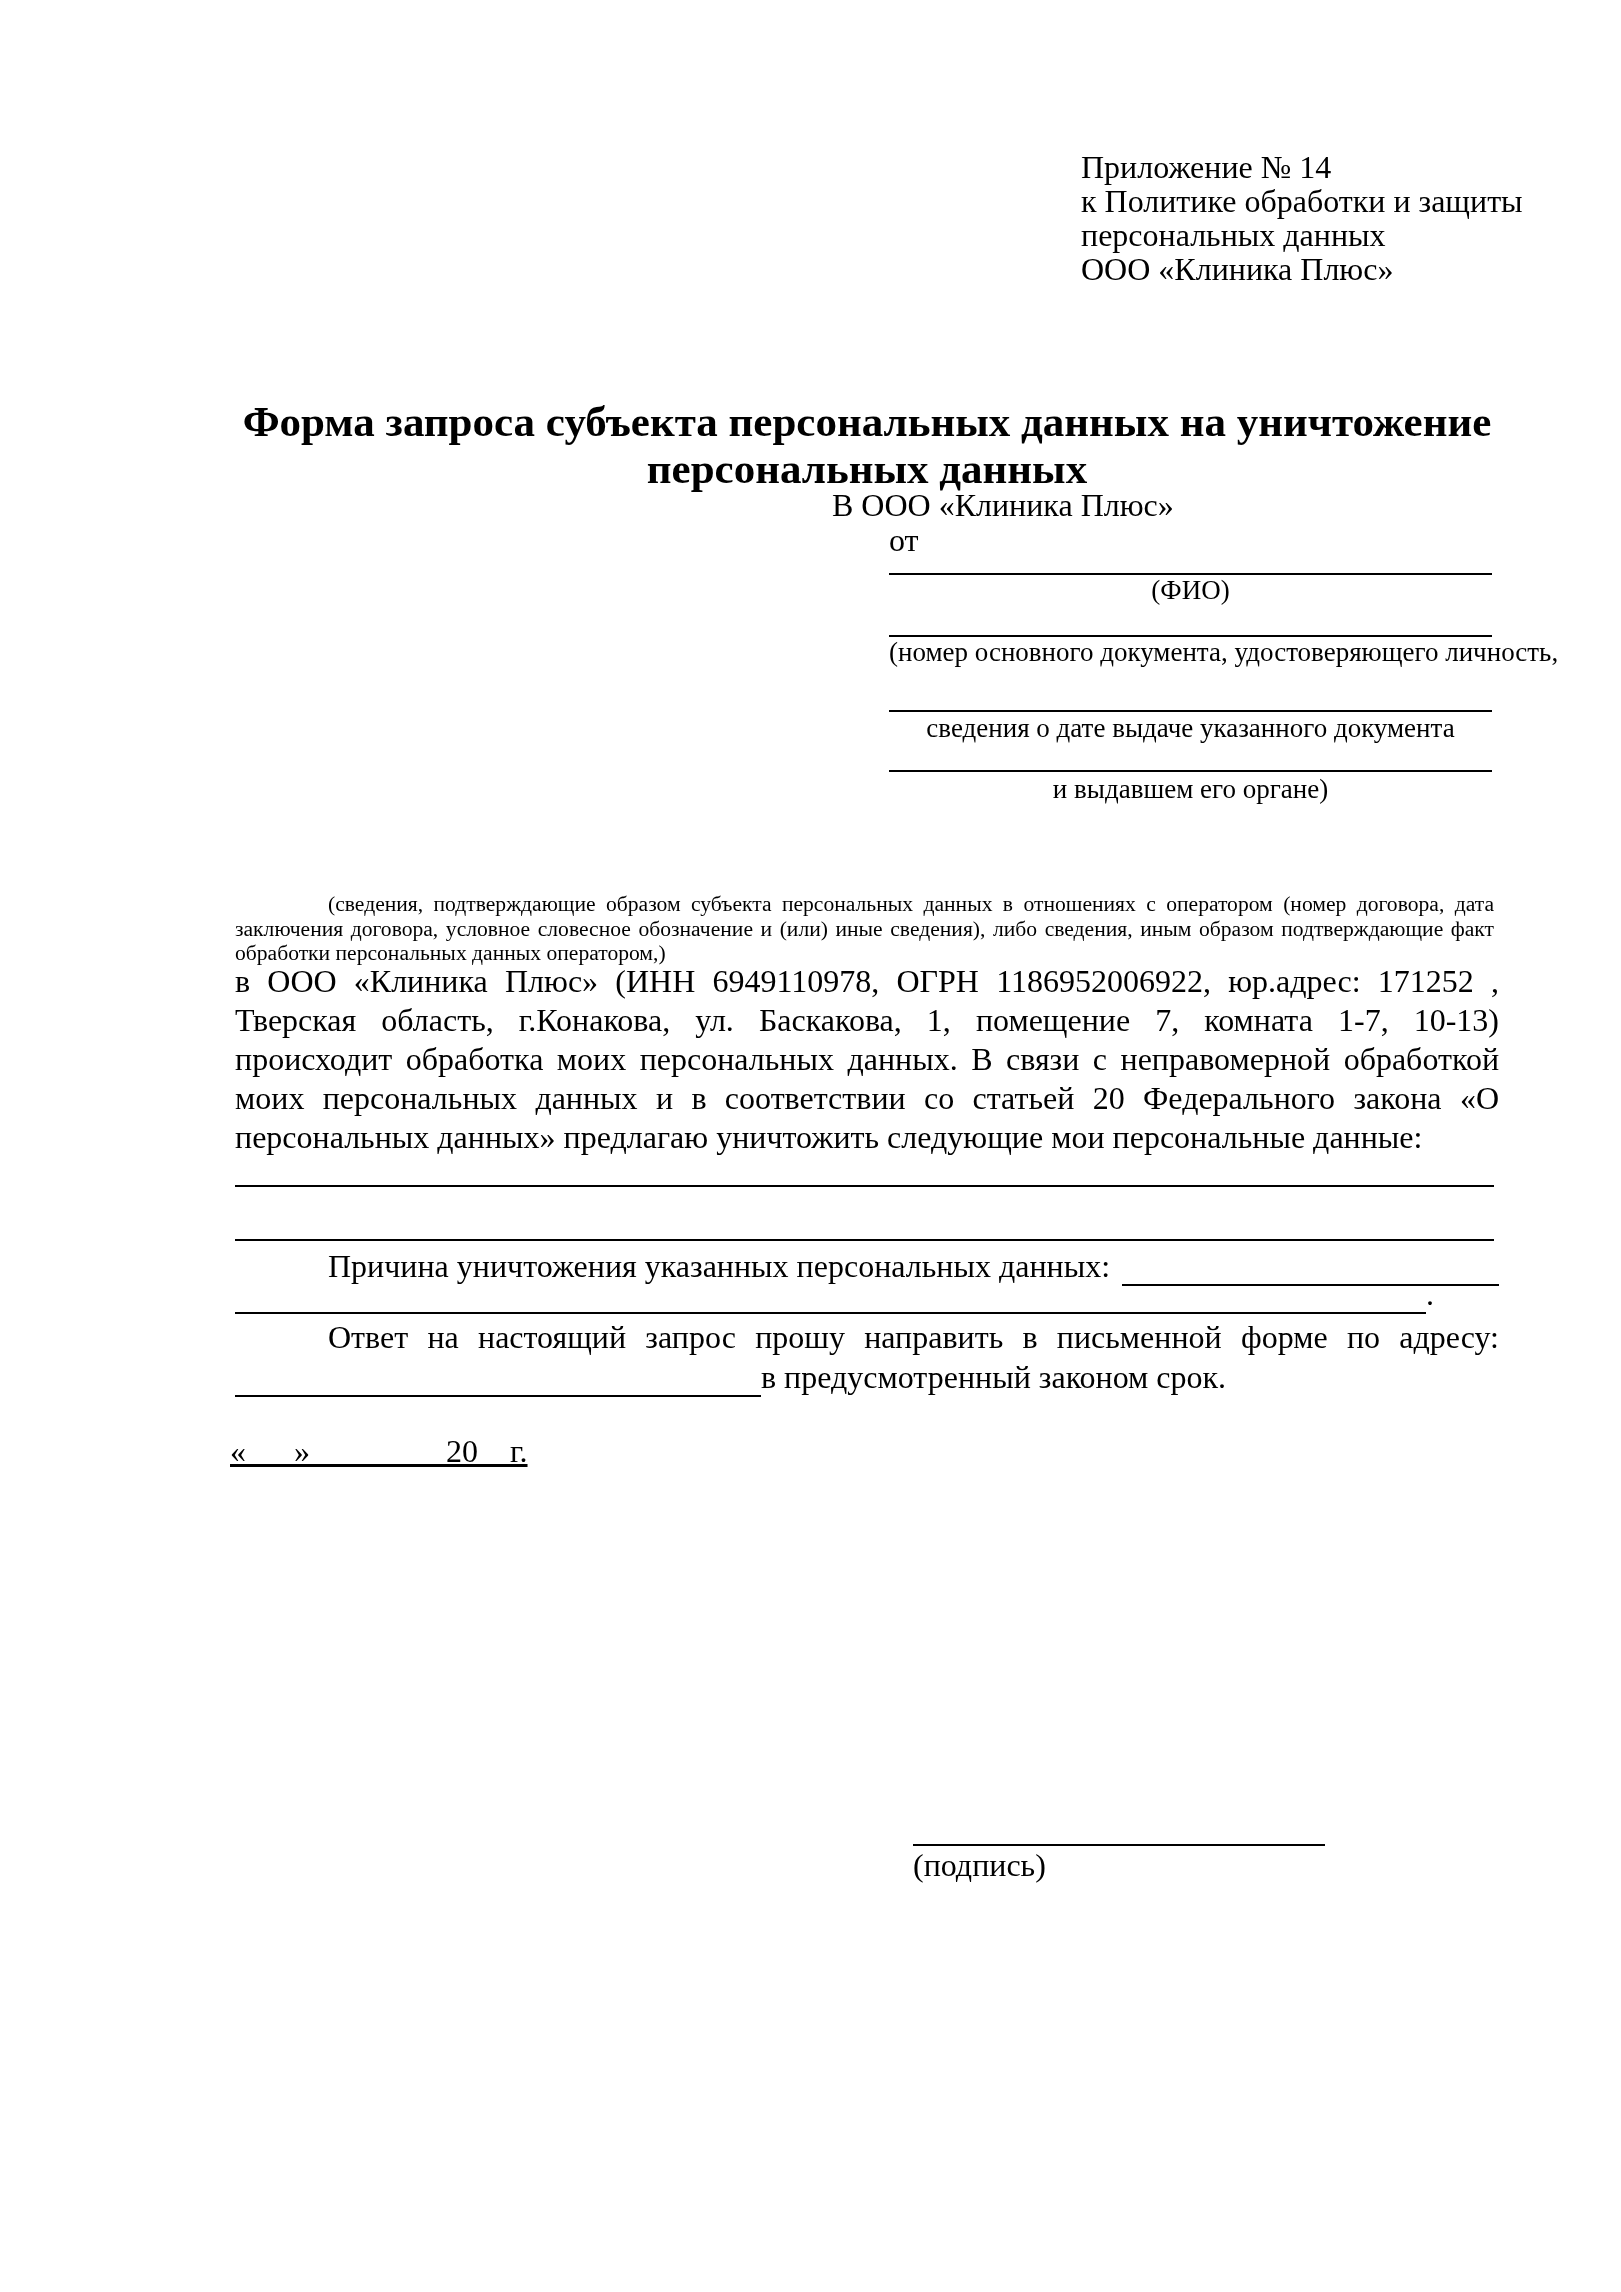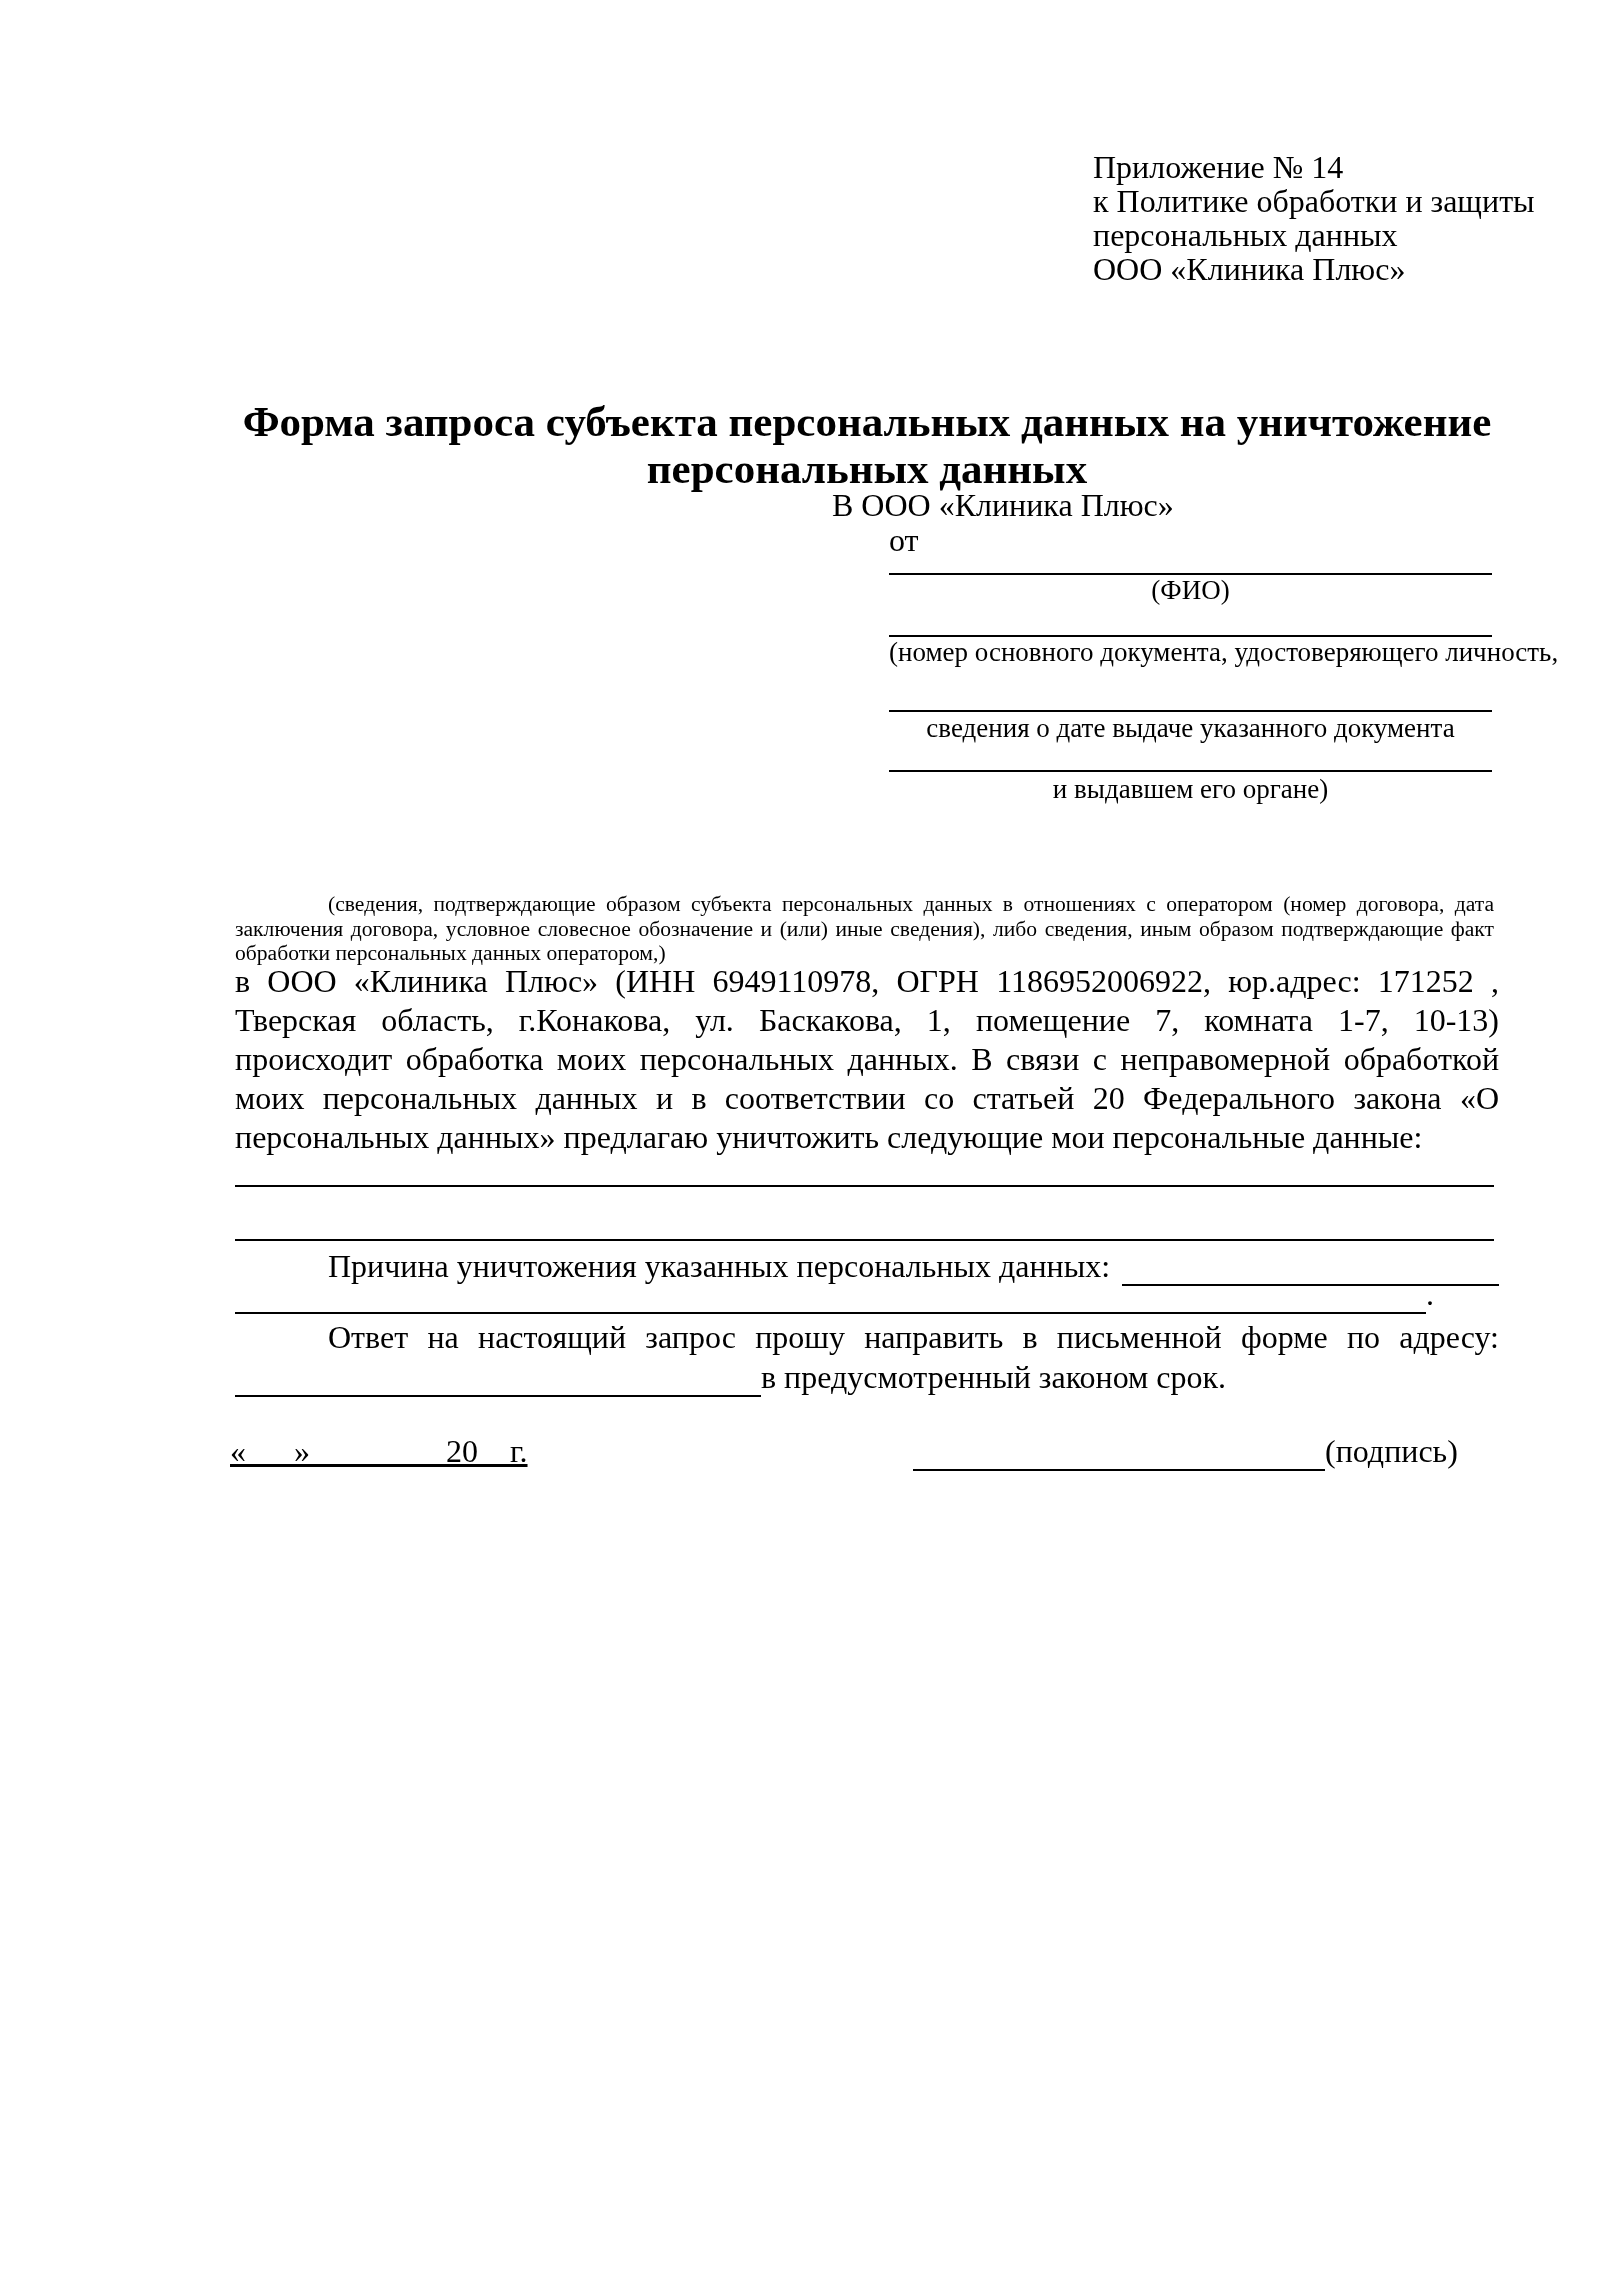--- a/index.html
+++ b/index.html
@@ -8,21 +8,21 @@
     width:1621px;height:2293px;
     background:#ffffff;
     color:#000;
     font-family:"Liberation Serif","DejaVu Serif",serif;
     font-size:32px;
     overflow:hidden;
   }
   .abs{position:absolute;}
   
   .appendix{left:1081px;top:150px;line-height:34px;font-size:32px;}
-  .appendix div{white-space:nowrap;margin-left:12px;}
+  .appendix div{white-space:nowrap;}
   
   .title-line{left:235px;width:1264px;text-align:center;font-weight:bold;
               font-size:43px;line-height:47px;white-space:nowrap;}
   .title-1{top:398px;}
   .title-2{top:445px;}
   .addressee{left:832px;top:486px;line-height:39px;white-space:nowrap;}
   .from-label{left:889px;top:521px;line-height:39px;}
   
   .rline{left:889px;width:603px;border-top:2.9px solid #000;height:0;}
   .rcap{left:889px;width:603px;text-align:center;font-size:27px;line-height:24.5px;white-space:nowrap;}
@@ -103,19 +103,19 @@
   </div>
 
   <div class="abs jline" style="left:235px;top:1318px;text-indent:93px;">Ответ на настоящий запрос прошу направить в письменной форме по адресу:</div>
 
   <div class="abs row" style="left:235px;top:1358px;width:1264px;">
     <span class="uline" style="width:526px;flex:0 0 526px;"></span>
     <span class="nowrap">в предусмотренный законом срок.</span>
   </div>
 
   <div class="abs" style="left:230px;top:1432px;line-height:39px;text-decoration:underline;">«___» ________20__г.</div>
-  <div class="abs row" style="left:913px;top:1432px;width:545px;">
+  <div class="abs row" style="left:913px;top:1432px;width:545px;flex-direction:column;">
     <span class="uline" style="width:412px;flex:0 0 412px;"></span>
     <span class="sig-caption">(подпись)</span>
   </div>
 
 </div>
 
 
 </body></html>

